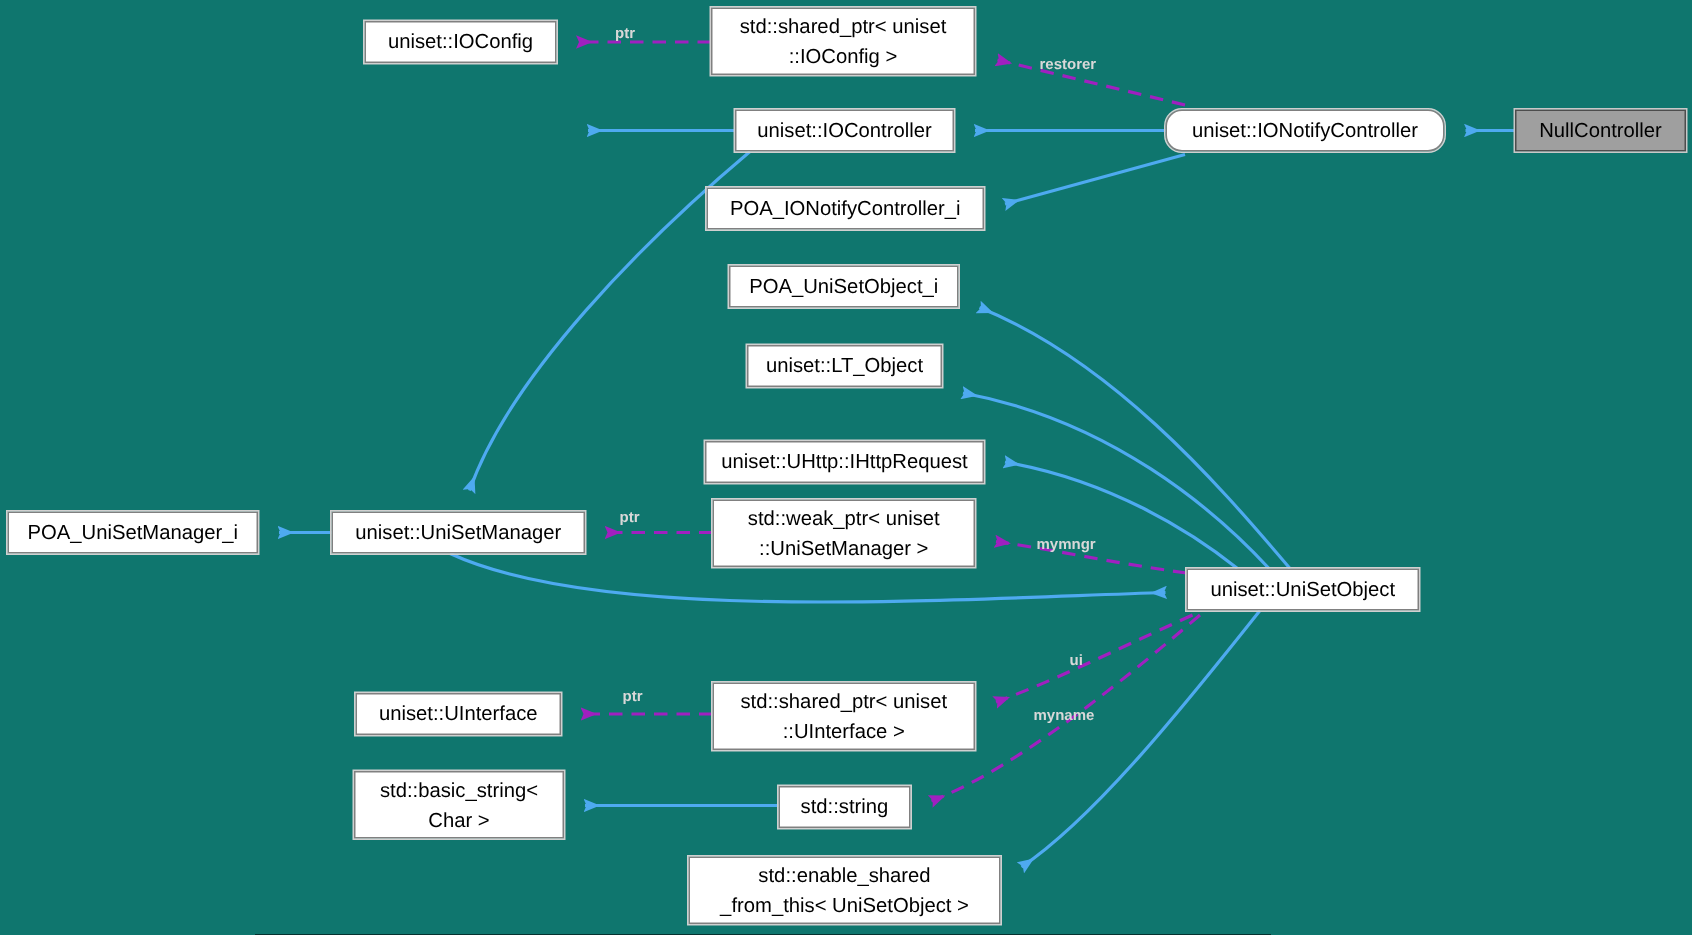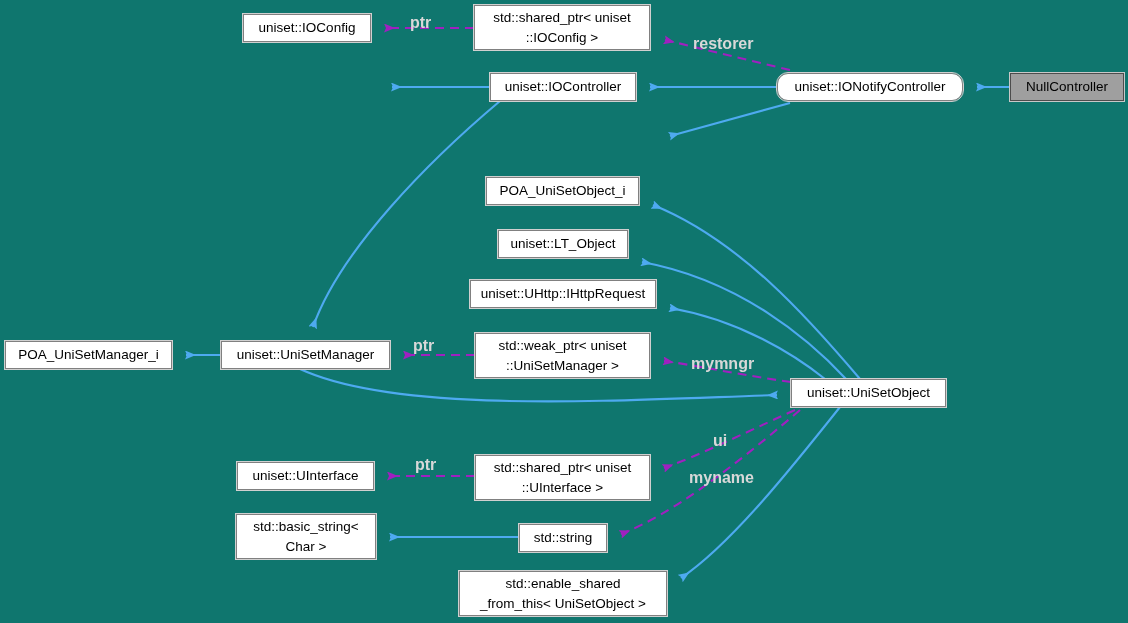--- a/index.html
+++ b/index.html
@@ -41,21 +41,21 @@
     z-index: 5;
   }
   .node.current {
     background: #9f9f9f;
     border: 1px solid #4d4d4d;
     outline: 1px solid #c8c8c8;
   }
   .edge-label {
     position: absolute;
     color: #d8d8d8;
-    font-size: 16px;
+    font-size: 10px;
     font-weight: bold;
     line-height: 13px;
     white-space: nowrap;
     z-index: 6;
   }
 </style>
 </head>
 <body>
 
 <div id="canvas">
@@ -152,26 +152,27 @@
   <div class="node" style="left:474px; top:5px; width:176px; height:45px;">std::shared_ptr&lt; uniset
 ::IOConfig &gt;</div>
 
 
   <div class="node" style="left:490px; top:73px; width:146px; height:28px;">uniset::IOController</div>
 
   <div class="node" style="left:777px; top:73px; width:186px; height:28px;border-radius:11px;">uniset::IONotifyController</div>
 
   <div class="node current" style="left:1010px; top:73px; width:114px; height:28px;">NullController</div>
 
+  <div class="node" style="left:471px; top:125px; width:185px; height:28px;">POA_IONotifyController_i</div>
 
   <div class="node" style="left:486px; top:177px; width:153px; height:28px;">POA_UniSetObject_i</div>
 
   <div class="node" style="left:498px; top:230px; width:130px; height:28px;">uniset::LT_Object</div>
 
-  <div class="node" style="left:470px; top:280px; width:186px; height:28px;">uniset::UHttp::IHttpRequest</div>
+  <div class="node" style="left:470px; top:294px; width:186px; height:28px;">uniset::UHttp::IHttpRequest</div>
 
   <div class="node" style="left:5px; top:341px; width:167px; height:28px;">POA_UniSetManager_i</div>
 
   <div class="node" style="left:221px; top:341px; width:169px; height:28px;">uniset::UniSetManager</div>
 
   <div class="node" style="left:475px; top:333px; width:175px; height:45px;">std::weak_ptr&lt; uniset
 ::UniSetManager &gt;</div>
 
   <div class="node" style="left:791px; top:379px; width:155px; height:28px;">uniset::UniSetObject</div>
 

